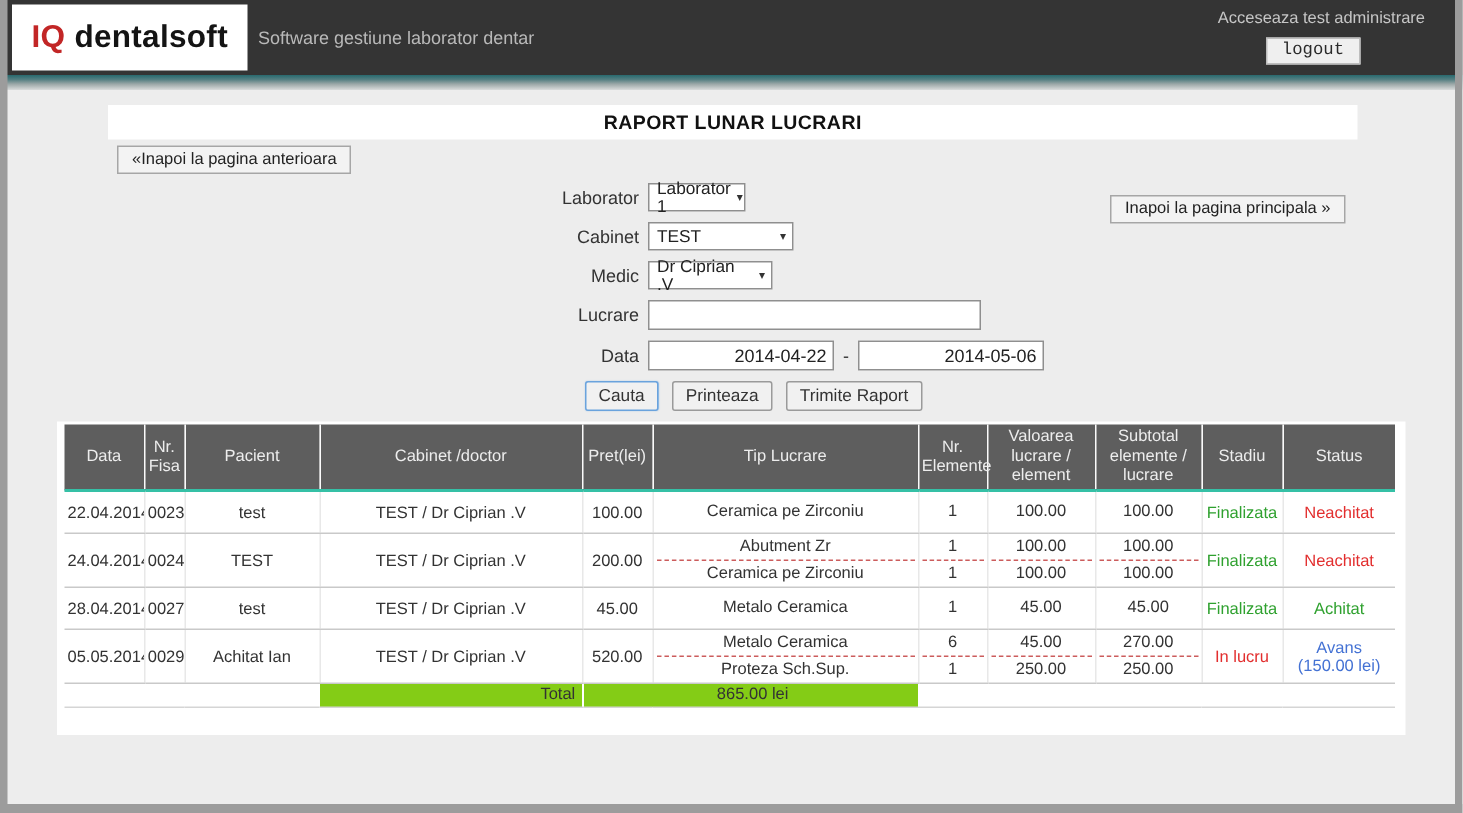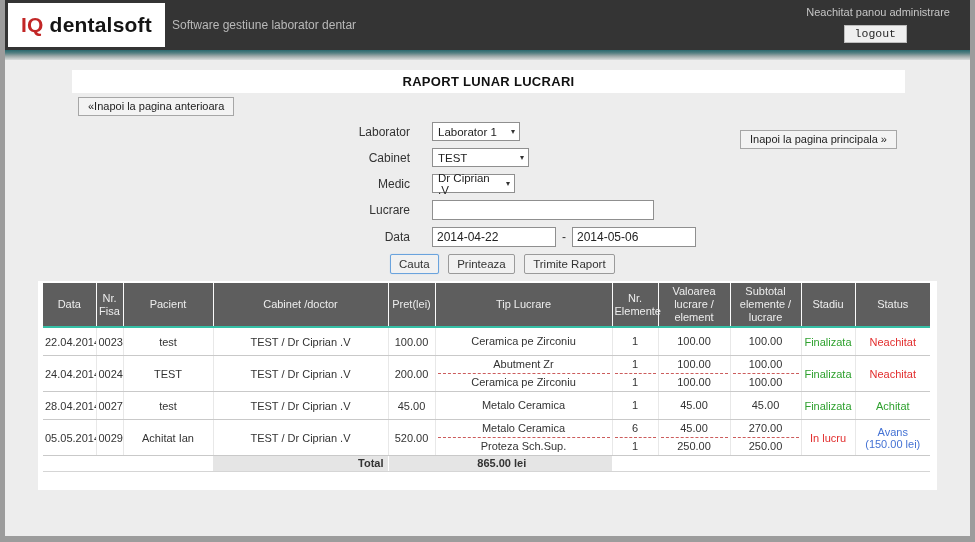--- a/index.html
+++ b/index.html
@@ -29,29 +29,29 @@
   .title-bar { position:absolute; left:72px; top:70px; width:833px; height:23px; background:#fff;
     text-align:center; line-height:23px; font-size:13px; font-weight:bold; color:#111; letter-spacing:0.3px; }
   .nav-btn { position:absolute; top:97px; background:#f3f3f3; border:1px solid #a6a6a6; color:#222;
     font-size:11px; padding:2px 9px 3px 9px; cursor:pointer; font-family:inherit; }
   .nav-back { left:78px; }
   .nav-home { right:78px;margin-top:33px; }
 
   
   .form-area { position:absolute; left:0; top:122px; width:975px; }
   .form-row { display:flex; align-items:center; margin-bottom:7px; }
-  .form-label { width:432px; text-align:right; padding-right:22px; font-size:12px; color:#333; }
+  .form-label { width:432px; text-align:right; padding-right:6px; font-size:12px; color:#333; }
   .fake-select { display:inline-flex; align-items:center; justify-content:space-between;
     border:1px solid #8f8f8f; background:#fff; height:19px; padding:0 4px 0 5px; font-size:11.5px; color:#222; cursor:pointer; }
-  .sel-laborator { width:88px; } .sel-cabinet { width:97px; } .sel-medic { width:83px; }
+  .sel-laborator { width:65px; } .sel-cabinet { width:97px; } .sel-medic { width:83px; }
   .sel-arrow { font-size:8px; color:#333; margin-left:4px; }
   .text-input { border:1px solid #8f8f8f; background:#fff; height:20px; font-size:12px; color:#222;
     padding:0 4px; font-family:inherit; }
   .input-lucrare { width:222px; }
-  .input-date { width:124px; }
+  .input-date { width:124px;text-align:right; }
   .date-dash { margin:0 6px; font-size:12px; color:#333; }
   .buttons-row { padding-left:390px; margin-top:3px; }
   .form-btn { background:#f1f1f1; border:1px solid #9a9a9a; border-radius:2px; color:#333;
     font-size:11.5px; padding:3px 8px; margin-right:5px; cursor:pointer; font-family:inherit; }
   .btn-cauta { border:1px solid #6aa3dd; box-shadow:0 0 1px #9cc3ea; }
 
   
   .table-panel { position:absolute; left:38px; top:281px; width:899px; height:209px; background:#fff; }
   table.report { border-collapse:collapse; table-layout:fixed; width:887px; margin:2px 0 0 5px; }
   table.report th { background:#5e5e5e; color:#ededed; font-size:11px; font-weight:normal;
@@ -59,34 +59,34 @@
     text-align:center; vertical-align:middle; }
   table.report th:first-child { border-left:none; }
   table.report td { font-size:11px; color:#333; text-align:center; vertical-align:middle;
     border-bottom:1px solid #c9c9c9; border-left:1px solid #e8e8e8; padding:0 2px; height:27px; overflow:hidden; }
   table.report td:first-child { border-left:none; }
   td.stack { padding:0; }
   .sub-line { line-height:17px; }
   .sub-line.only { line-height:27px; }
   .sub-line.dashed { border-bottom:1px dashed #cc5c5c; }
   tr.total-row td { border-left:none; border-bottom:1px solid #d5d5d5; height:15px; }
-  td.tr-black { background:#e5e5e5; color:#fff; font-weight:bold; font-size:11px; line-height:15px; }
+  td.tr-black { background:#84cc16; color:#fff; font-weight:normal; font-size:11px; line-height:15px; }
   td.tr-black.lbl { text-align:right; padding-right:4px; border-right:1px solid #fff; }
   td.tr-black.val { text-align:center; padding-left:5px; }
 </style>
 </head>
 <body>
 
 <div class="banner">
   <div class="logo-box">
     <span class="logo-iq">IQ</span>
       <span class="logo-rest">dentalsoft</span>
   </div>
   <span class="tagline">Software gestiune laborator dentar</span>
-  <span class="admin-text">Neachitat panou administrare</span>
+  <span class="admin-text">Acceseaza test administrare</span>
   <button class="logout-btn">logout</button>
 </div>
 <div class="teal-strip"></div>
 
 <div class="title-bar">RAPORT LUNAR LUCRARI</div>
 <button class="nav-btn nav-back">«Inapoi la pagina anterioara</button>
 <button class="nav-btn nav-home">Inapoi la pagina principala »</button>
 
 <div class="form-area">
   <div class="form-row">

